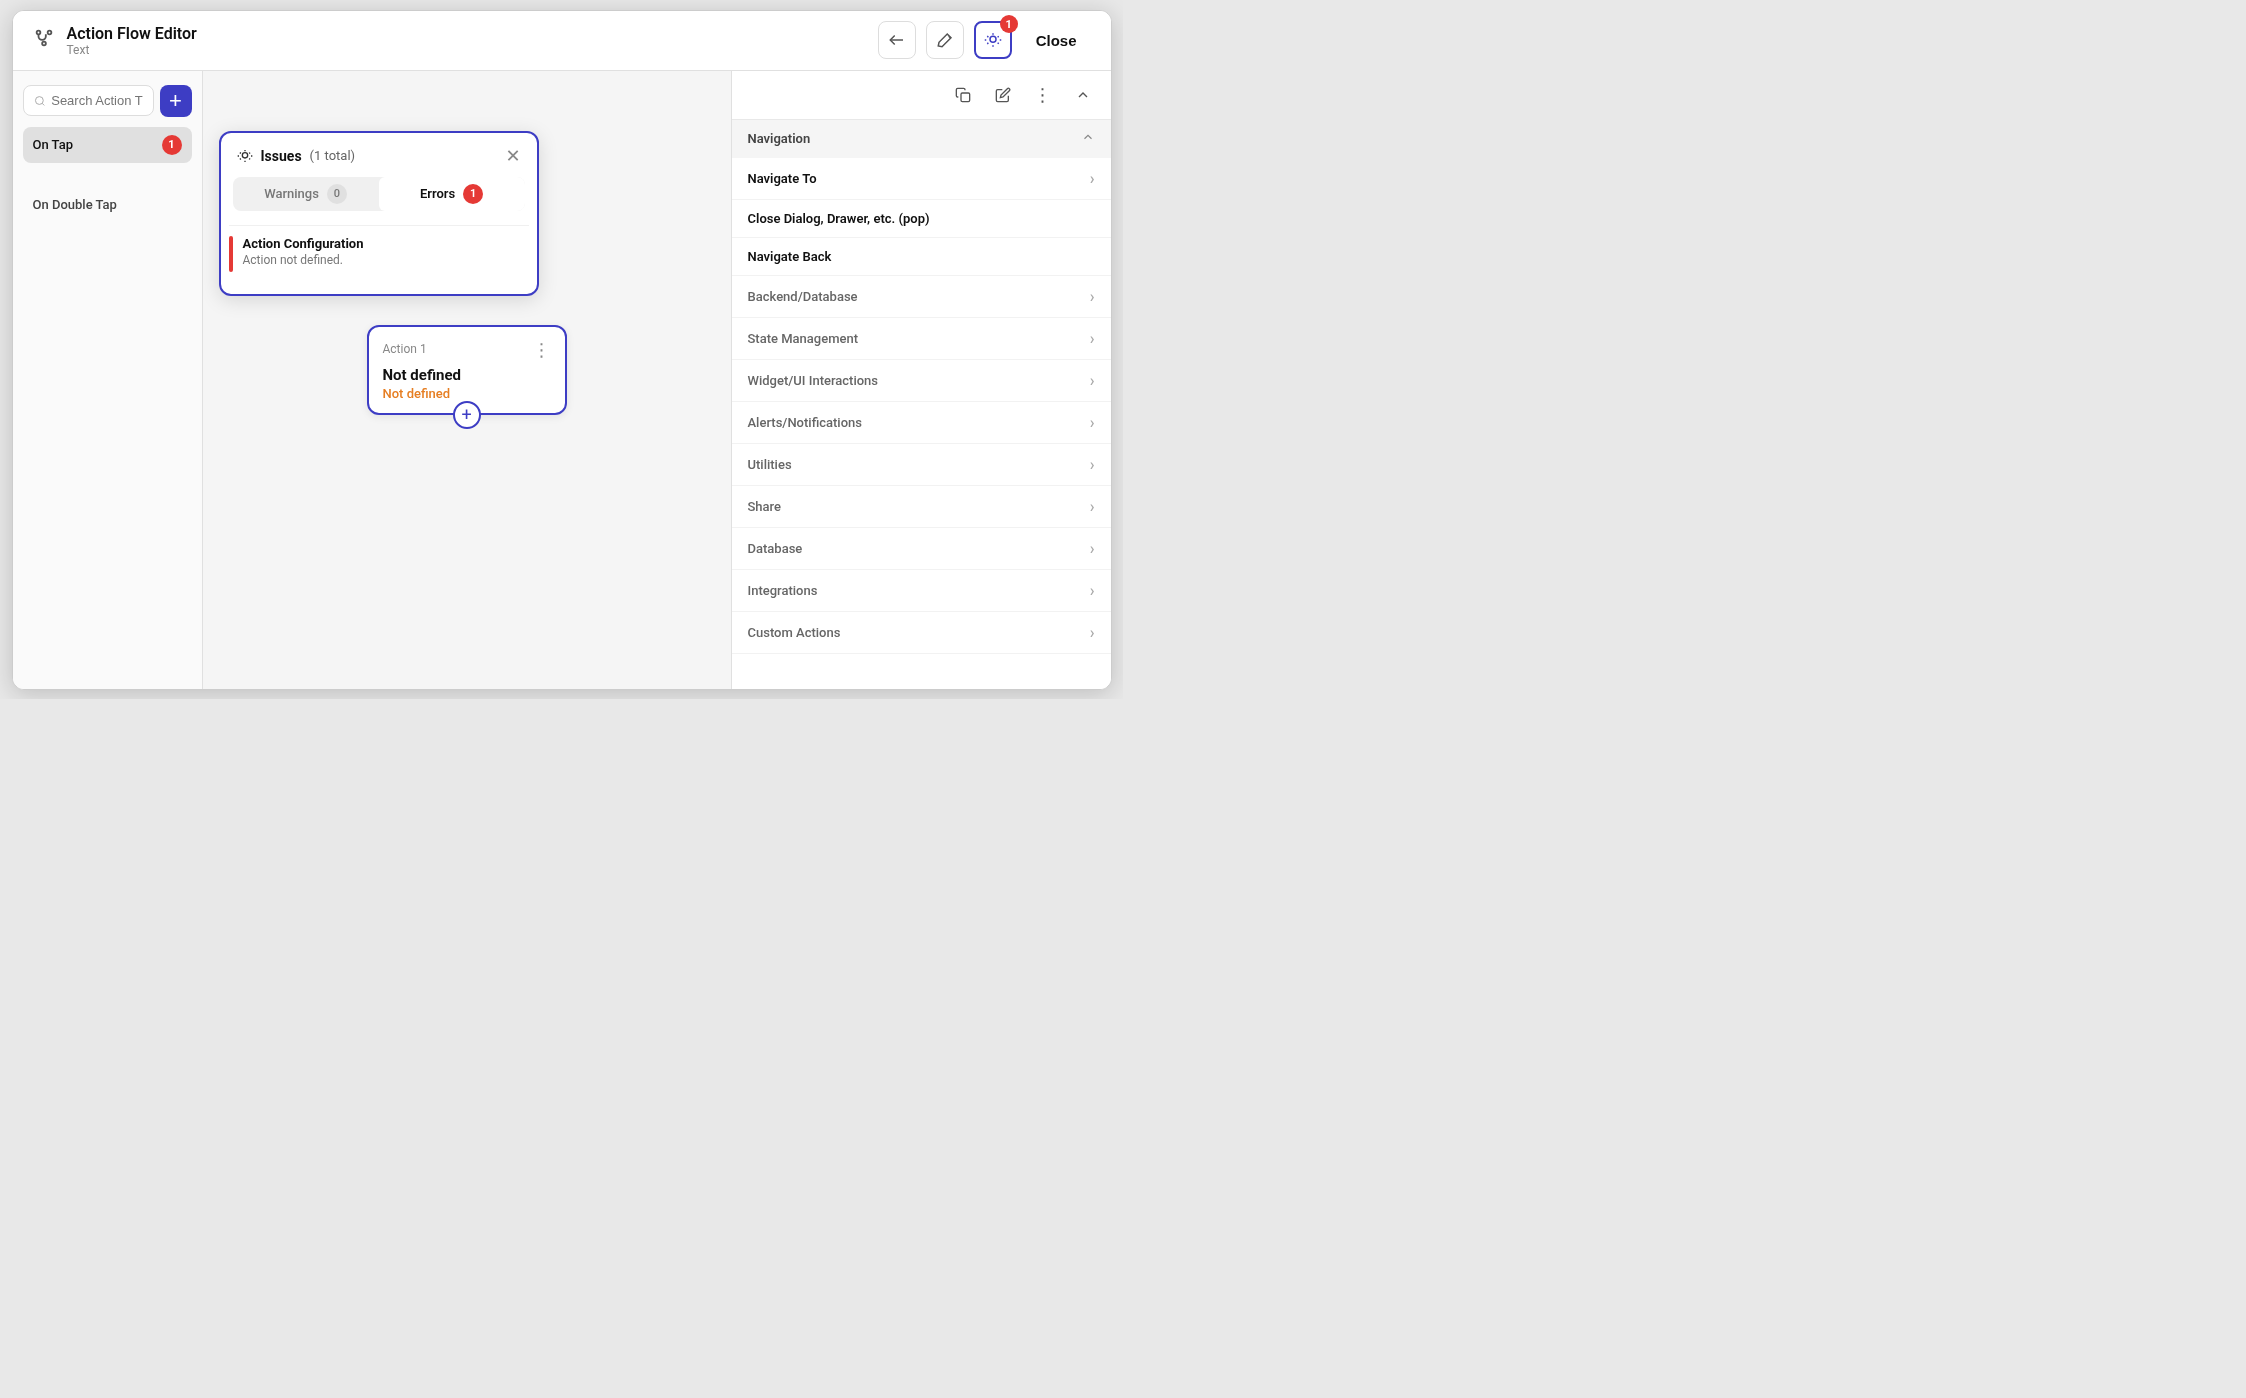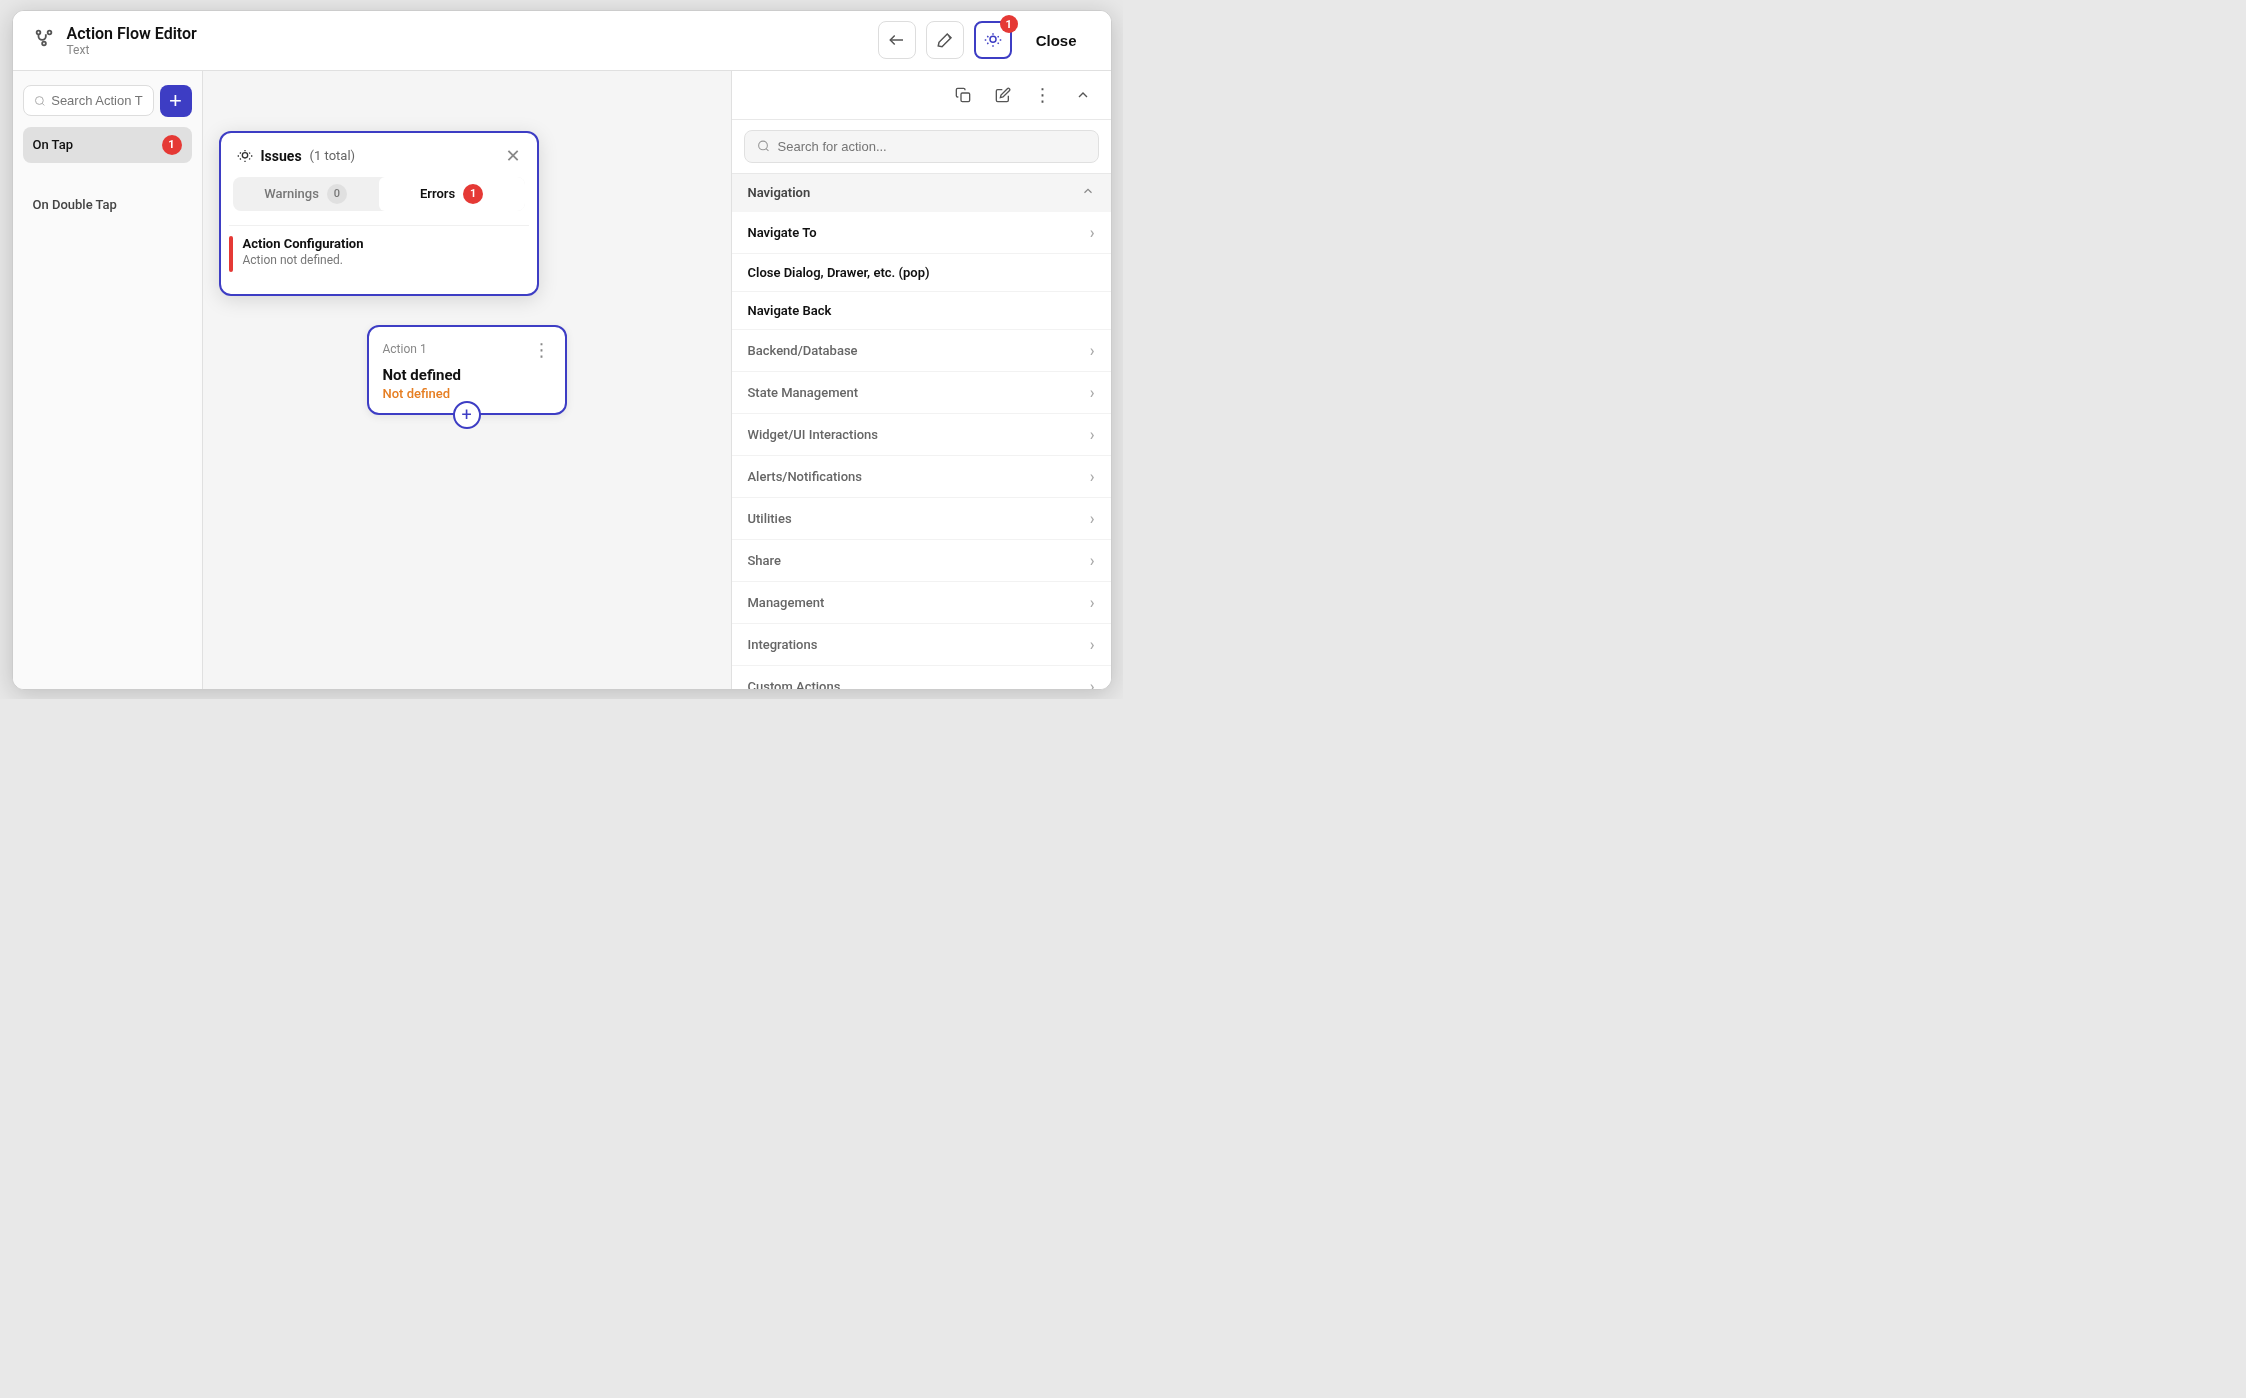--- a/index.html
+++ b/index.html
@@ -586,29 +586,20 @@
           </svg>
         </button>
         <button class="toolbar-btn">⋮</button>
         <button class="toolbar-btn">
           <svg width="16" height="16" viewBox="0 0 24 24" fill="none" stroke="#555" stroke-width="2">
             <path d="M18 15l-6-6-6 6"></path>
           </svg>
         </button>
       </div>
 
-      <div class="search-action-bar">
-        <div class="search-action-input">
-          <svg width="14" height="14" viewBox="0 0 24 24" fill="none" stroke="#999" stroke-width="2">
-            <circle cx="11" cy="11" r="8"></circle>
-              <path d="M21 21l-4.35-4.35"></path>
-          </svg>
-          <input type="text" placeholder="Search for action..." style="">
-        </div>
-      </div>
 
       <div class="action-list">
 
         <div class="action-category">
           <span>Navigation</span>
           <span class="action-category-chevron">
             <svg width="14" height="14" viewBox="0 0 24 24" fill="none" stroke="#888" stroke-width="2">
                 <path d="M18 15l-6-6-6 6"></path>
               </svg>
           </span>
@@ -642,21 +633,21 @@
         </div>
         <div class="action-sub-item">
           <span>Utilities</span>
           <span class="action-item-arrow">›</span>
         </div>
         <div class="action-sub-item">
           <span>Share</span>
           <span class="action-item-arrow">›</span>
         </div>
         <div class="action-sub-item">
-          <span>Management</span>
+          <span>Database</span>
           <span class="action-item-arrow">›</span>
         </div>
         <div class="action-sub-item">
           <span>Integrations</span>
           <span class="action-item-arrow">›</span>
         </div>
         <div class="action-sub-item">
           <span>Custom Actions</span>
           <span class="action-item-arrow">›</span>
         </div>

